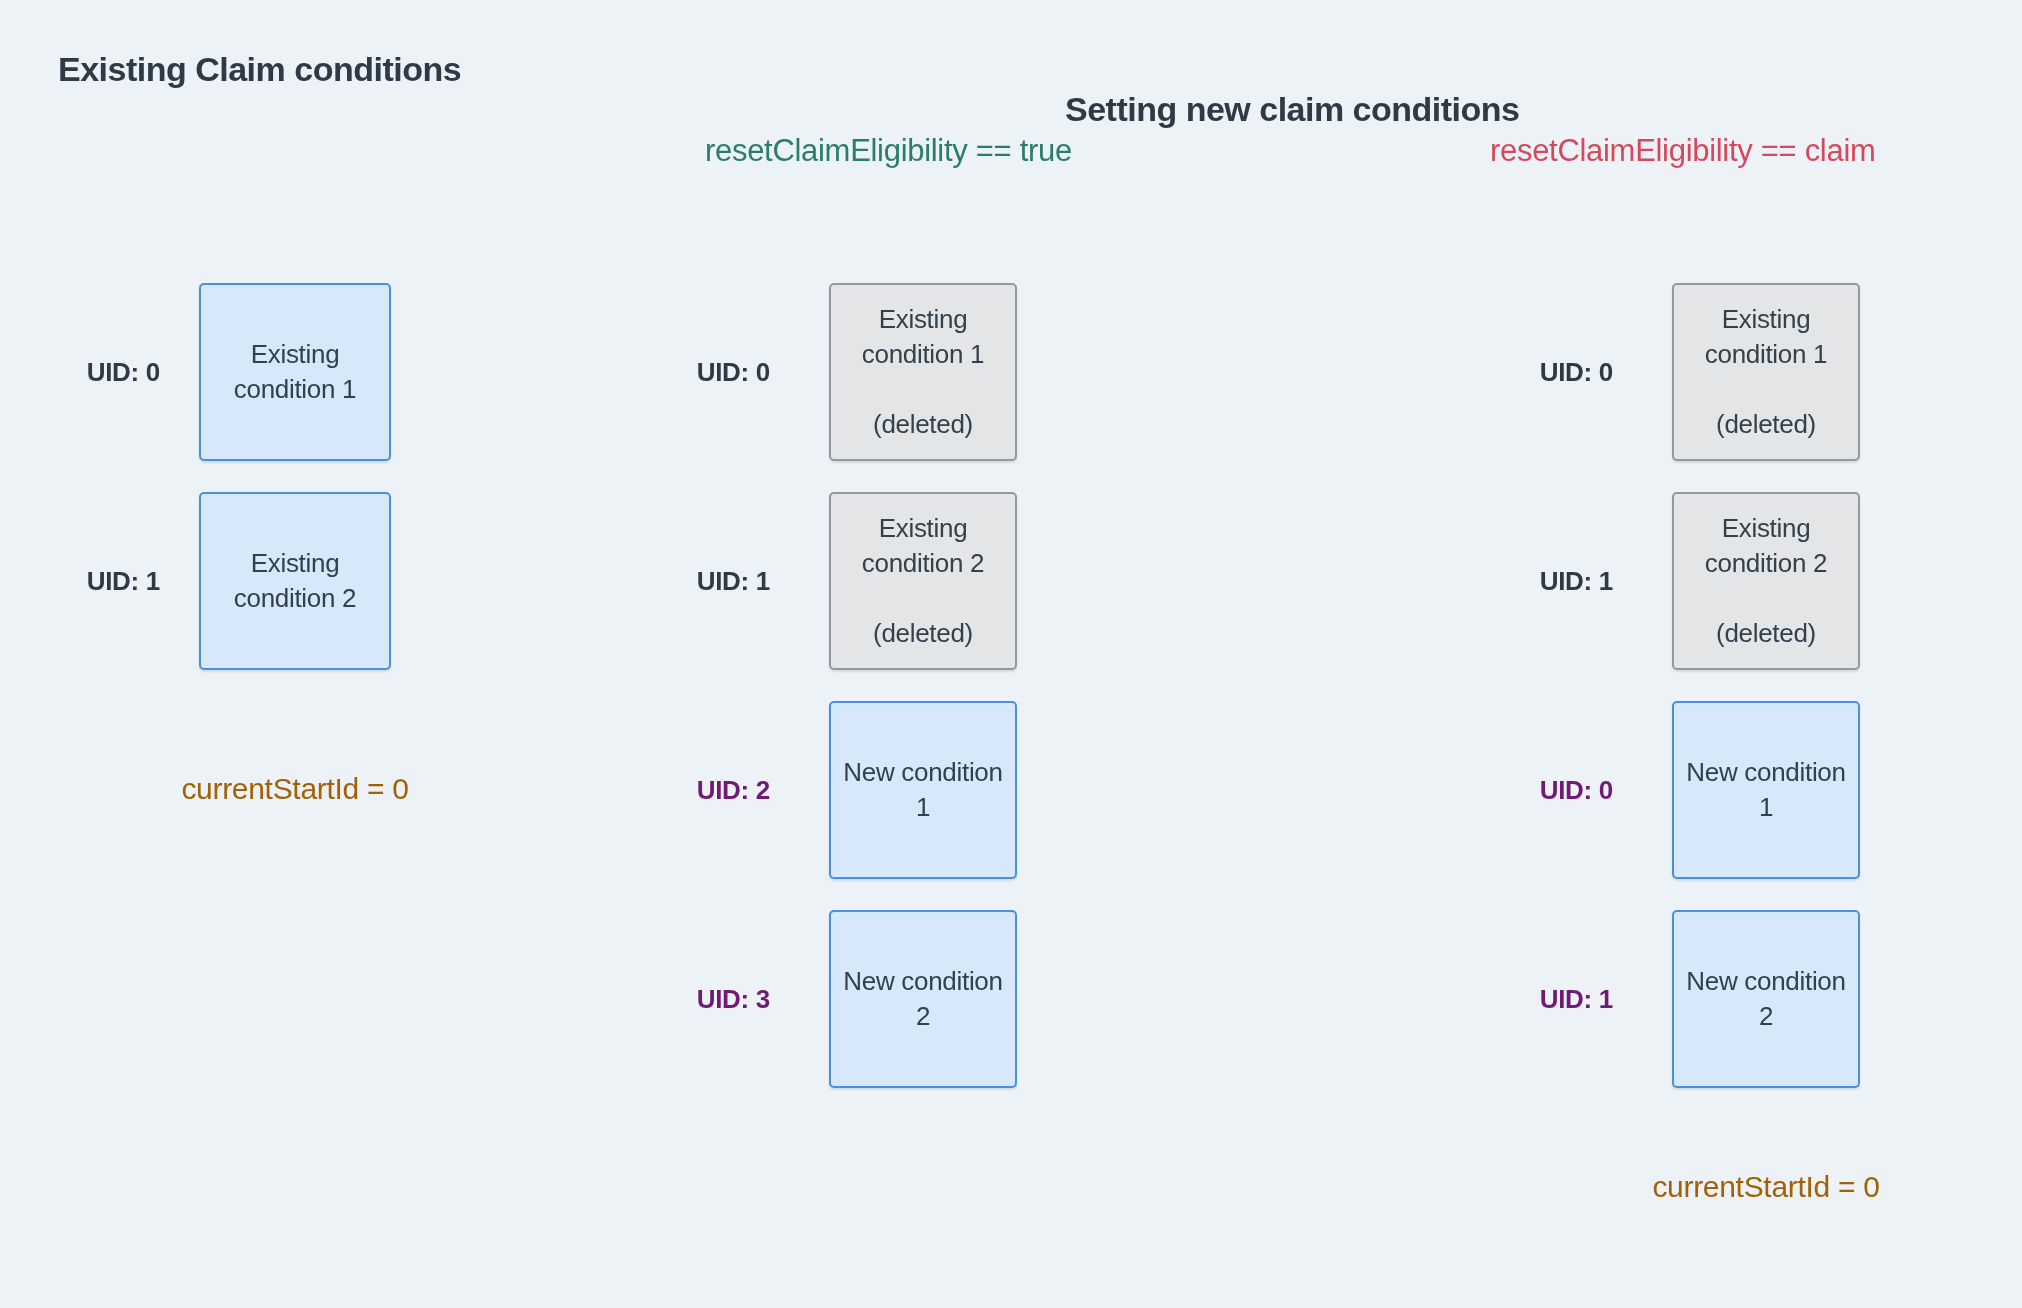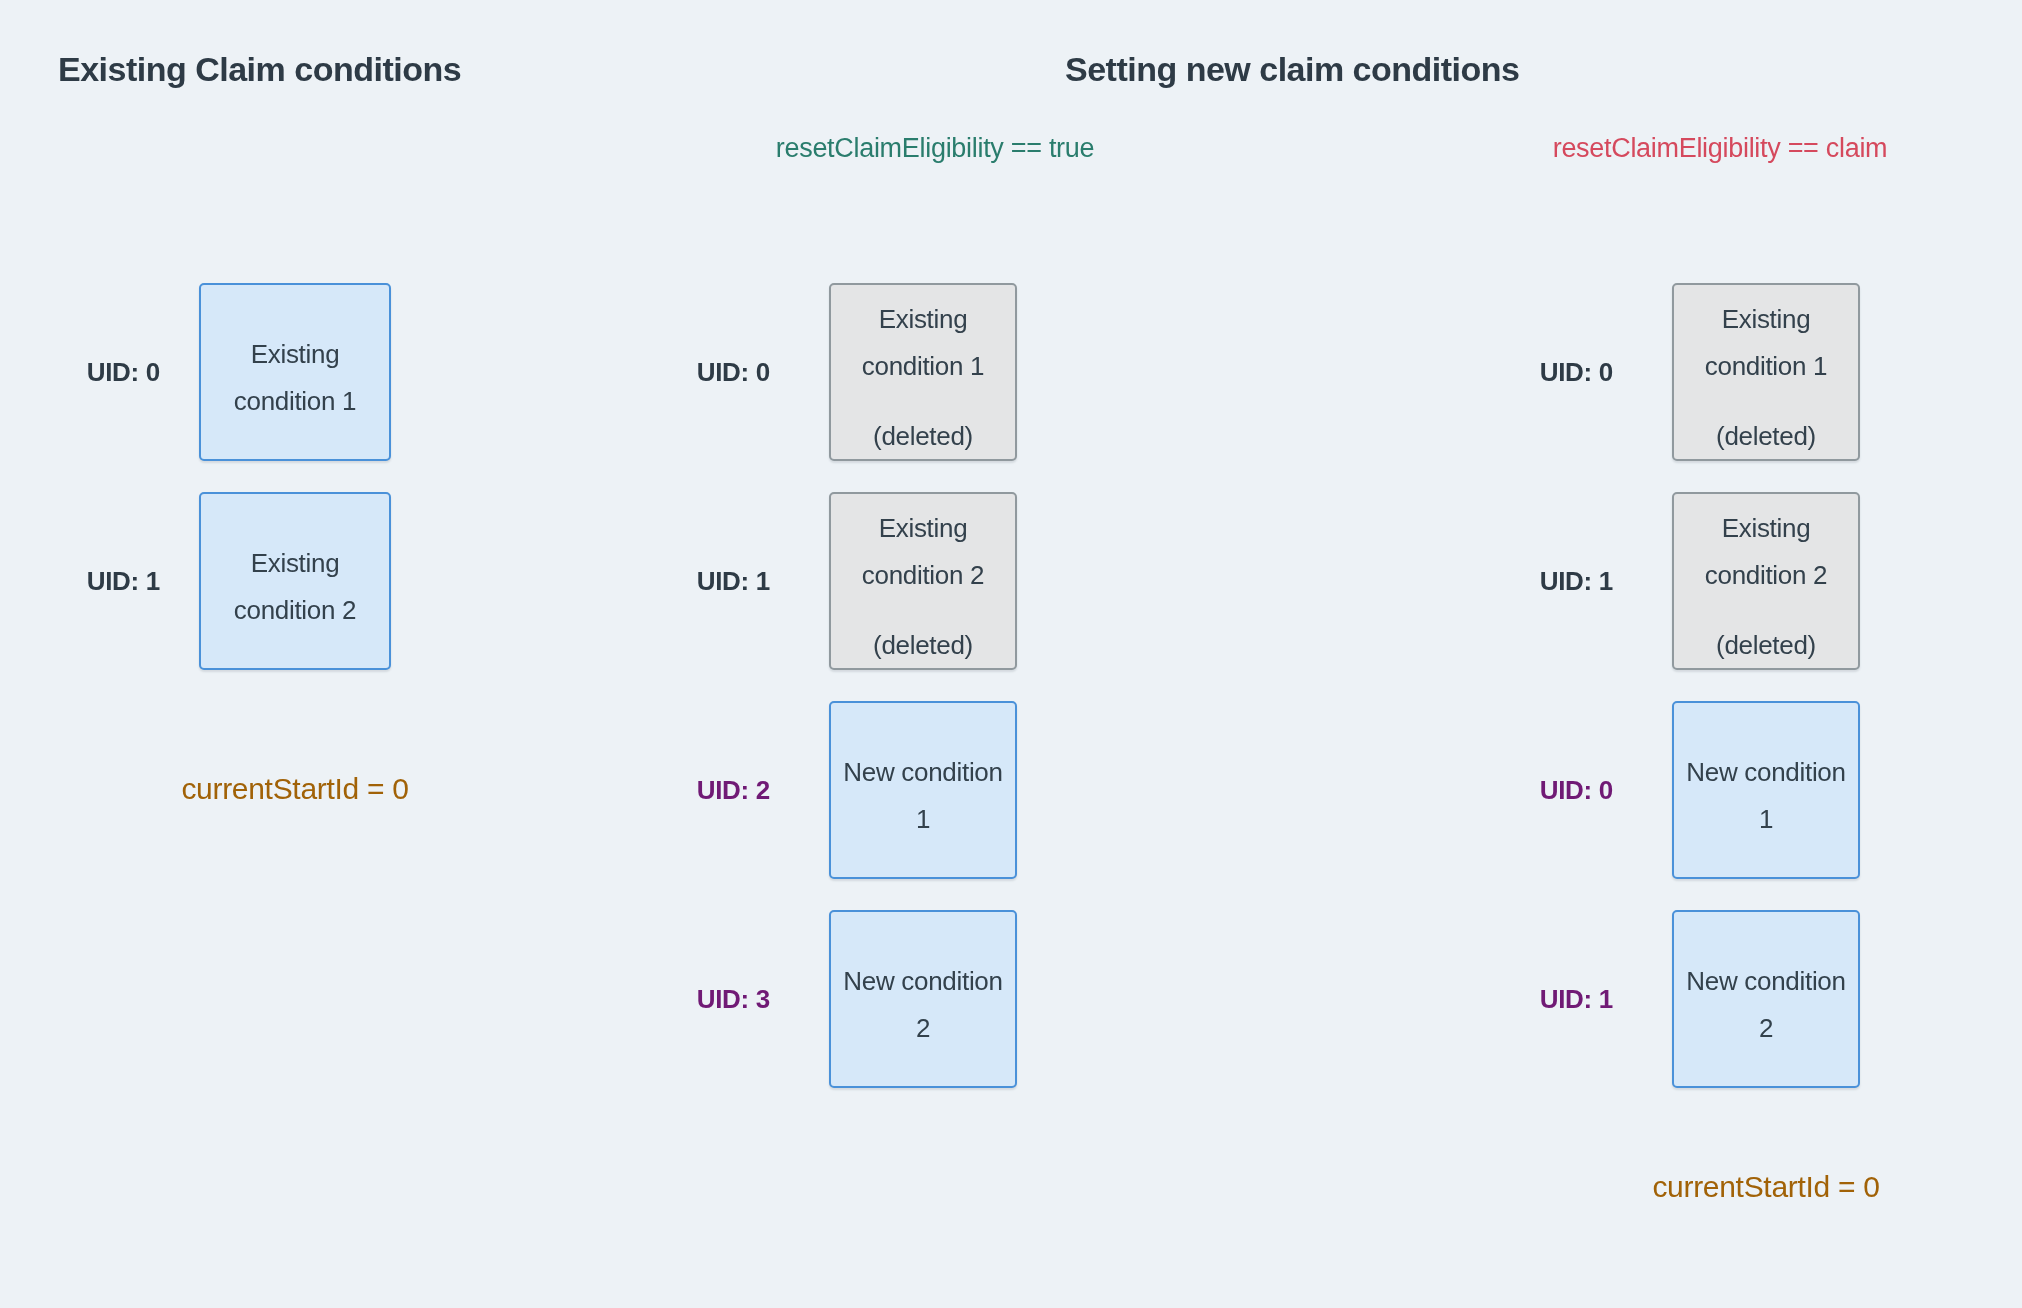--- a/index.html
+++ b/index.html
@@ -14,28 +14,28 @@
   .title {
     position:absolute;
     top:50px;
     font-size:34px;
     font-weight:bold;
     letter-spacing:-0.5px;
     color:#2e3b46;
     white-space:nowrap;
   }
   .title-left  { left:58px; }
-  .title-right { left:1065px; }
+  .title-right { left:1065px;margin-top:40px; }
 
   .scenario-label {
     position:absolute;
     top:133px;
     width:460px;
-    text-align:center;
-    font-size:27px;
+    text-align:left;
+    font-size:31px;
     letter-spacing:-0.3px;
     white-space:nowrap;
   }
   .scenario-true  { left:705px;  color:#2a7d6d; }
   .scenario-false { left:1490px; color:#d5495d; }
 
   .col { position:absolute; top:283px; }
   .col-1 { left:60px; }
   .col-2 { left:670px; }
   .col-3 { left:1513px; }
@@ -70,21 +70,21 @@
     text-align:center;
     font-size:26px;
     line-height:35px;
     color:#33414c;
     letter-spacing:-0.3px;
     box-shadow:0 2px 2px rgba(100,110,120,0.18);
   }
   .col-1 .box { margin-left:39px; width:192px; }
   .box-blue { background:#d6e8f9; border:2px solid #4a91d9; }
   .box-gray { background:#e4e5e6; border:2px solid #90999e; }
-  .box-line { display:block;margin-top:12px; }
+  .box-line { display:block; }
   .box-note { margin-top:35px; }
   .box-note:empty { display:none; }
 
   .footer {
     position:absolute;
     width:460px;
     text-align:center;
     font-size:30px;
     color:#a16207;
     letter-spacing:-0.3px;

